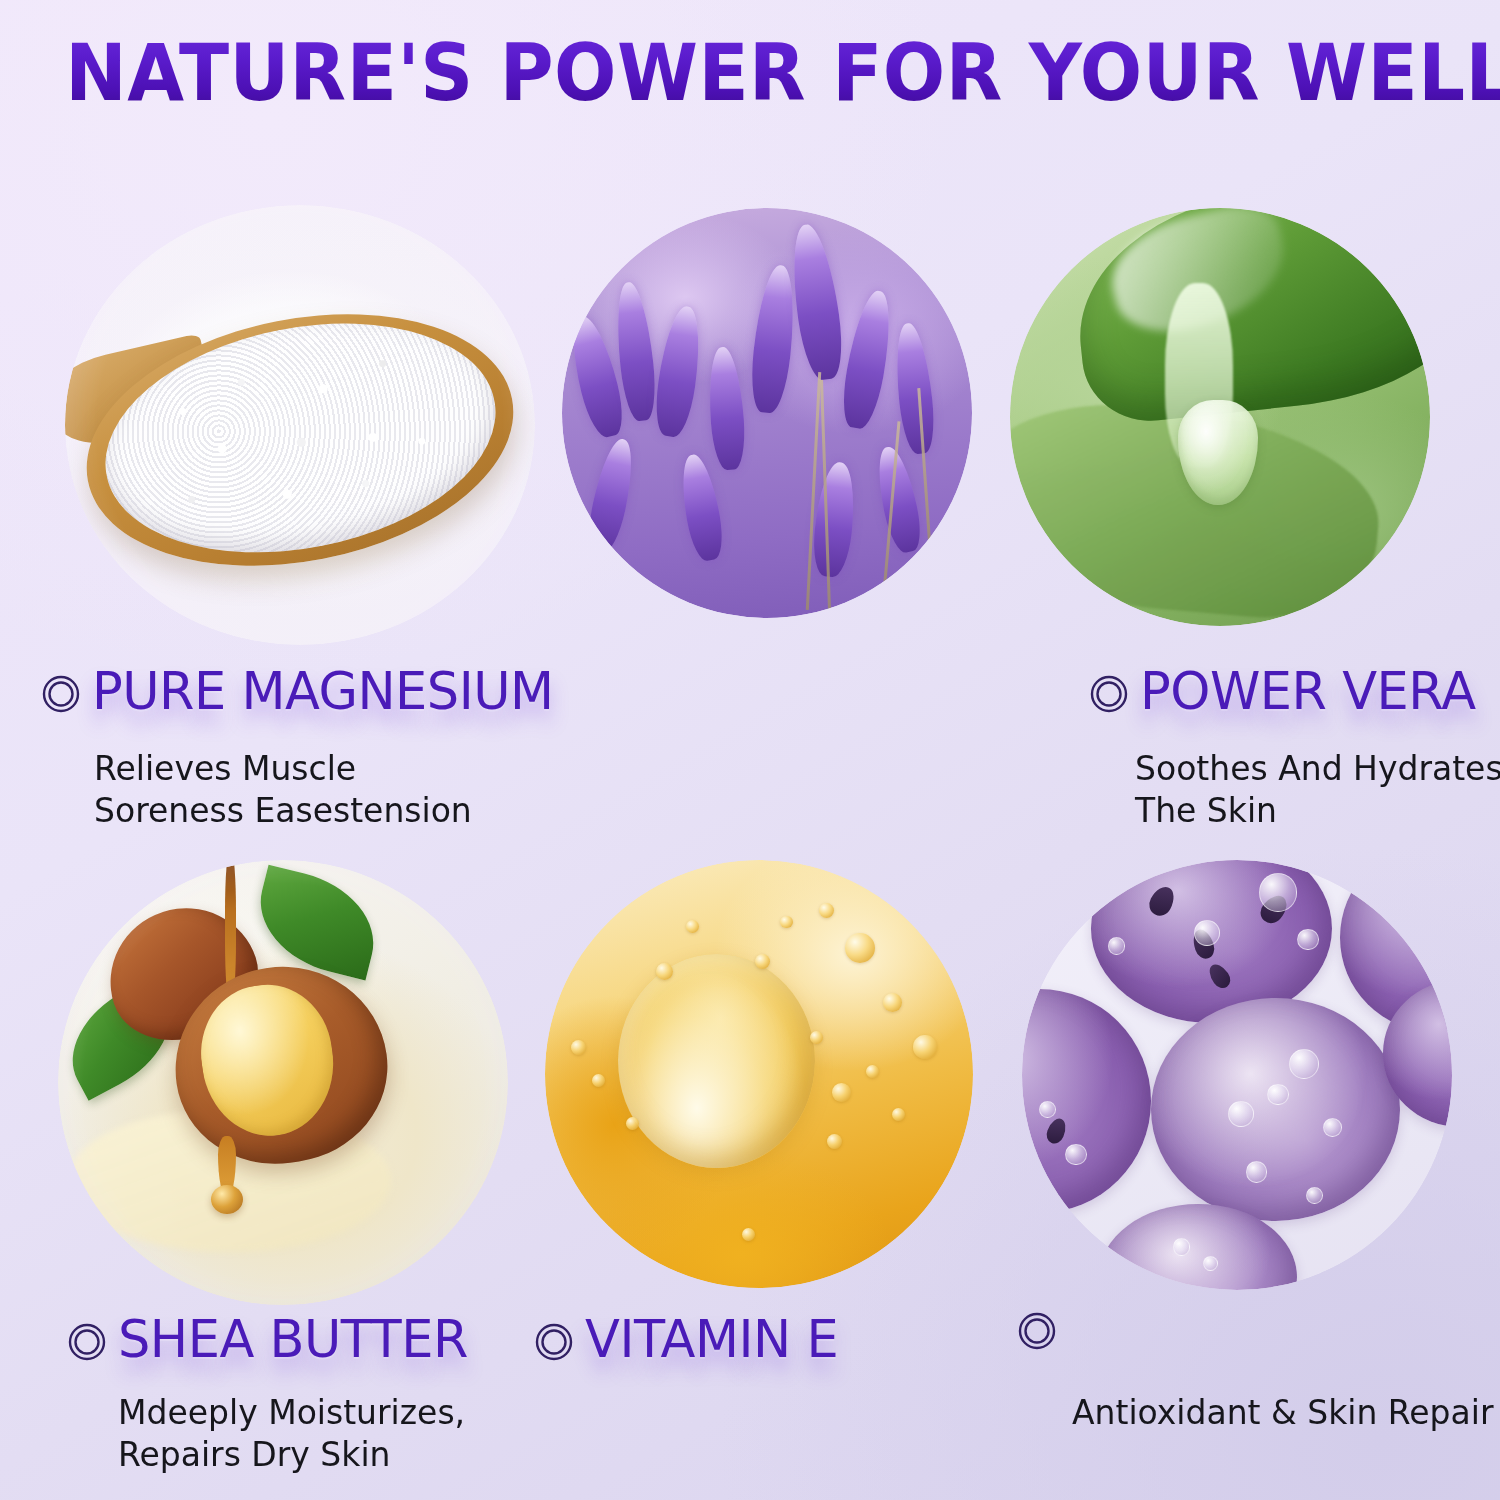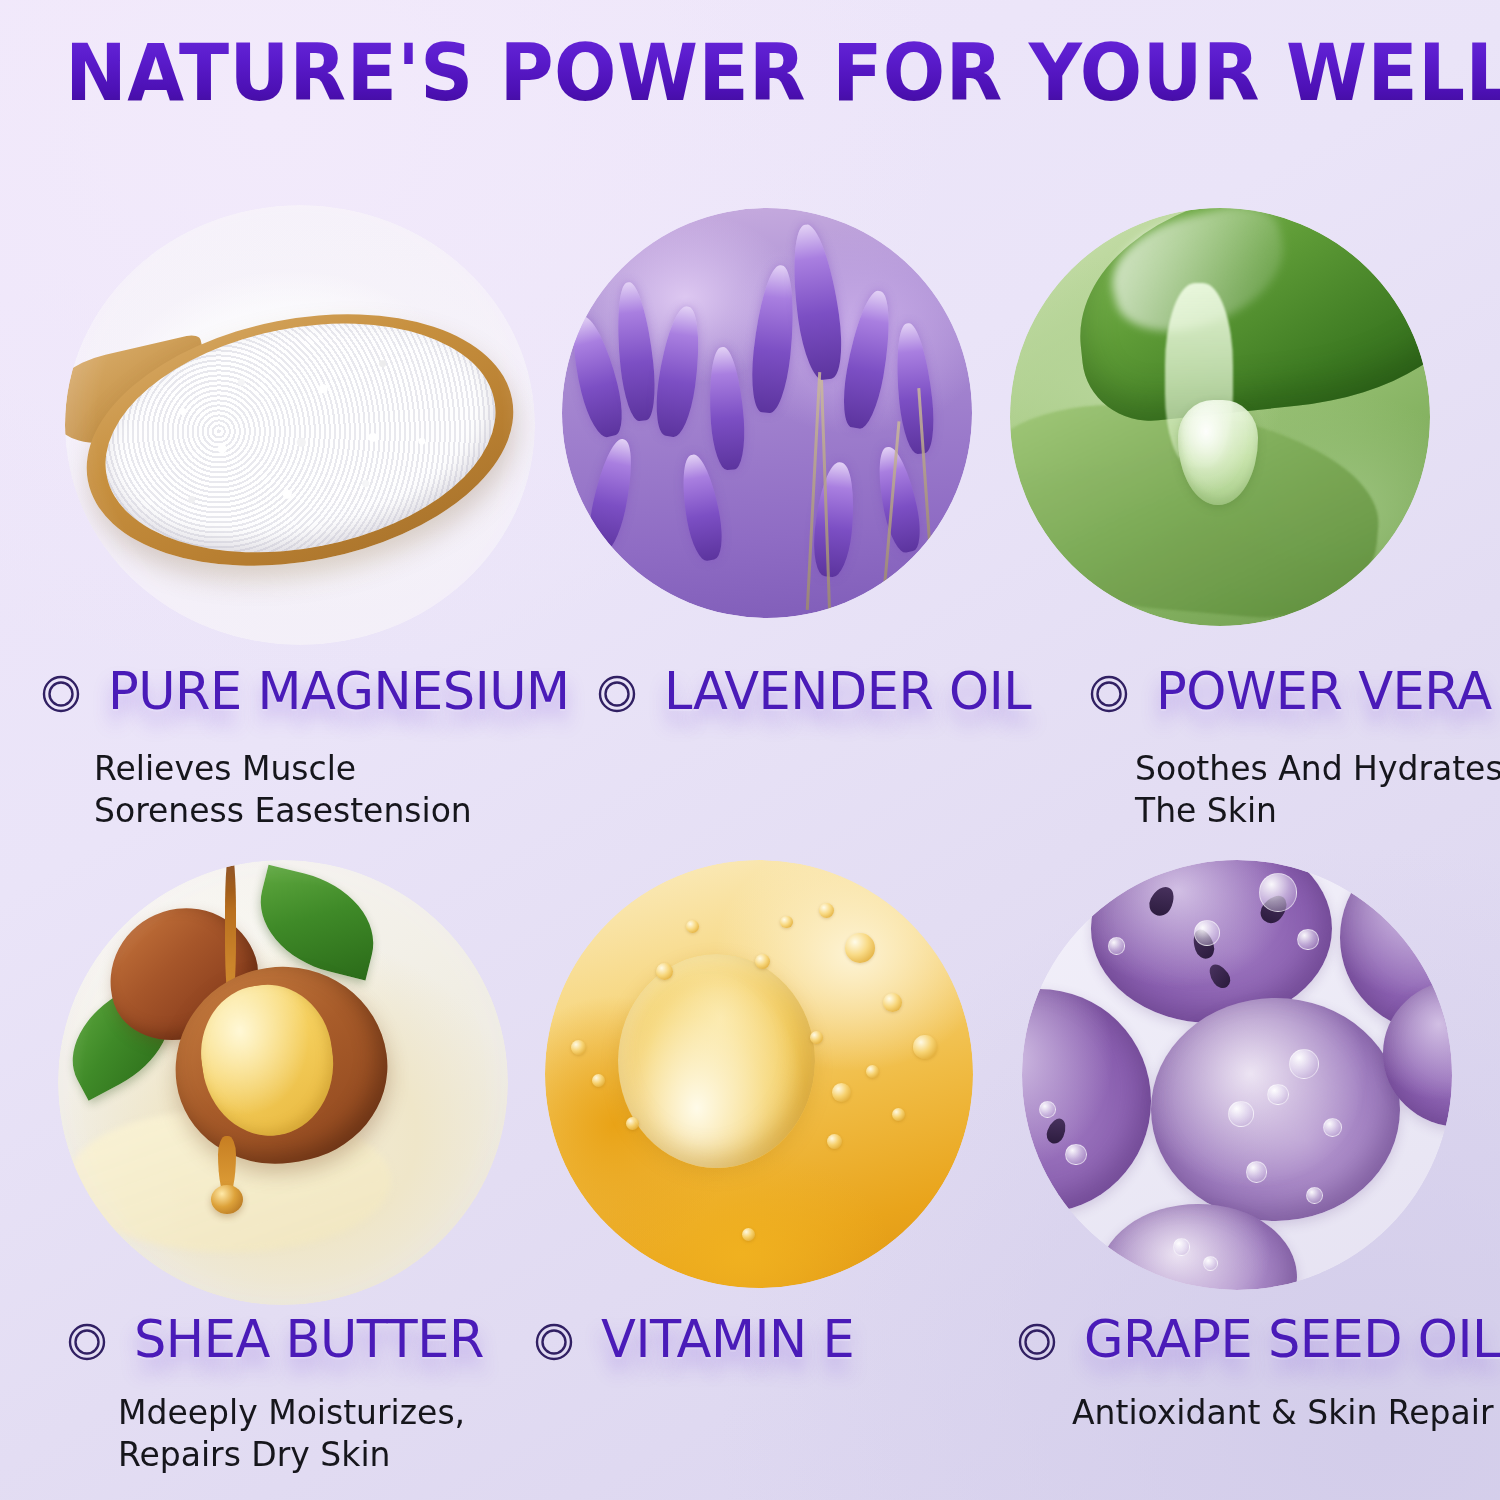--- a/index.html
+++ b/index.html
@@ -59,21 +59,21 @@
   .photo.feather {
     -webkit-mask-image: radial-gradient(circle at 50% 50%, #000 0%, #000 63%, rgba(0,0,0,0.82) 78%, rgba(0,0,0,0) 99%);
     mask-image: radial-gradient(circle at 50% 50%, #000 0%, #000 63%, rgba(0,0,0,0.82) 78%, rgba(0,0,0,0) 99%);
   }
   .photo.soft {
     -webkit-mask-image: radial-gradient(circle at 50% 50%, #000 0%, #000 83%, rgba(0,0,0,0.55) 94%, rgba(0,0,0,0) 100%);
     mask-image: radial-gradient(circle at 50% 50%, #000 0%, #000 83%, rgba(0,0,0,0.55) 94%, rgba(0,0,0,0) 100%);
   }
 
   
-  .label-row { position:absolute; display:flex; align-items:center; gap:28px; }
+  .label-row { position:absolute; display:flex; align-items:center; gap:12px; }
   .bullet {
     flex:0 0 auto;
     width:38px; height:38px;
     position:relative;
     top:2px;
   }
   .bullet svg { display:block; }
   .head {
     font-family:"DejaVu Sans", sans-serif;
     font-weight:400;
@@ -362,29 +362,20 @@
           <div class="spike" style="left:62%; top:62%; width:9%;  height:28%; transform:rotate(6deg);"></div>
           <div class="spike" style="left:78%; top:58%; width:8%;  height:26%; transform:rotate(-12deg);"></div>
           <div class="stem" style="left:61%; top:40%; height:58%; transform:rotate(3deg);"></div>
           <div class="stem" style="left:64%; top:42%; height:56%; transform:rotate(-2deg);"></div>
           <div class="stem" style="left:80%; top:52%; height:42%; transform:rotate(5deg);"></div>
           <div class="stem" style="left:88%; top:44%; height:40%; transform:rotate(-4deg);"></div>
         </div>
       </div>
     </div>
 
-    <div class="label-row" style="left:598px; top:492px;">
-      <span class="bullet">
-        <svg width="38" height="38" viewBox="0 0 38 38">
-          <circle cx="19" cy="19" r="17" fill="none" stroke="#312063" stroke-width="2.4"></circle>
-          <circle cx="19" cy="19" r="11.5" fill="none" stroke="#312063" stroke-width="2.4"></circle>
-        </svg>
-      </span>
-      <span class="head">LAVENDER OIL</span>
-    </div>
 
     <div class="photo soft ph-aloe" style="left:1010px; top:38px; width:420px; height:418px;">
       <div class="inner">
         <div class="aloe-bottom"></div>
         <div class="aloe-top"></div>
         <div class="aloe-shine"></div>
         <div class="gel-ribbon"></div>
         <div class="droplet"></div>
       </div>
     </div>
@@ -490,18 +481,17 @@
       </div>
     </div>
 
     <div class="label-row" style="left:1018px; top:1140px;">
       <span class="bullet">
         <svg width="38" height="38" viewBox="0 0 38 38">
           <circle cx="19" cy="19" r="17" fill="none" stroke="#312063" stroke-width="2.4"></circle>
           <circle cx="19" cy="19" r="11.5" fill="none" stroke="#312063" stroke-width="2.4"></circle>
         </svg>
       </span>
-      <span class="head">GRAPE SEED OIL</span>
     </div>
     <div class="desc" style="left:1072px; top:1222px; width:430px;">Antioxidant &amp; Skin Repair</div>
 
   </div>
 </div>
 
 </body></html>

